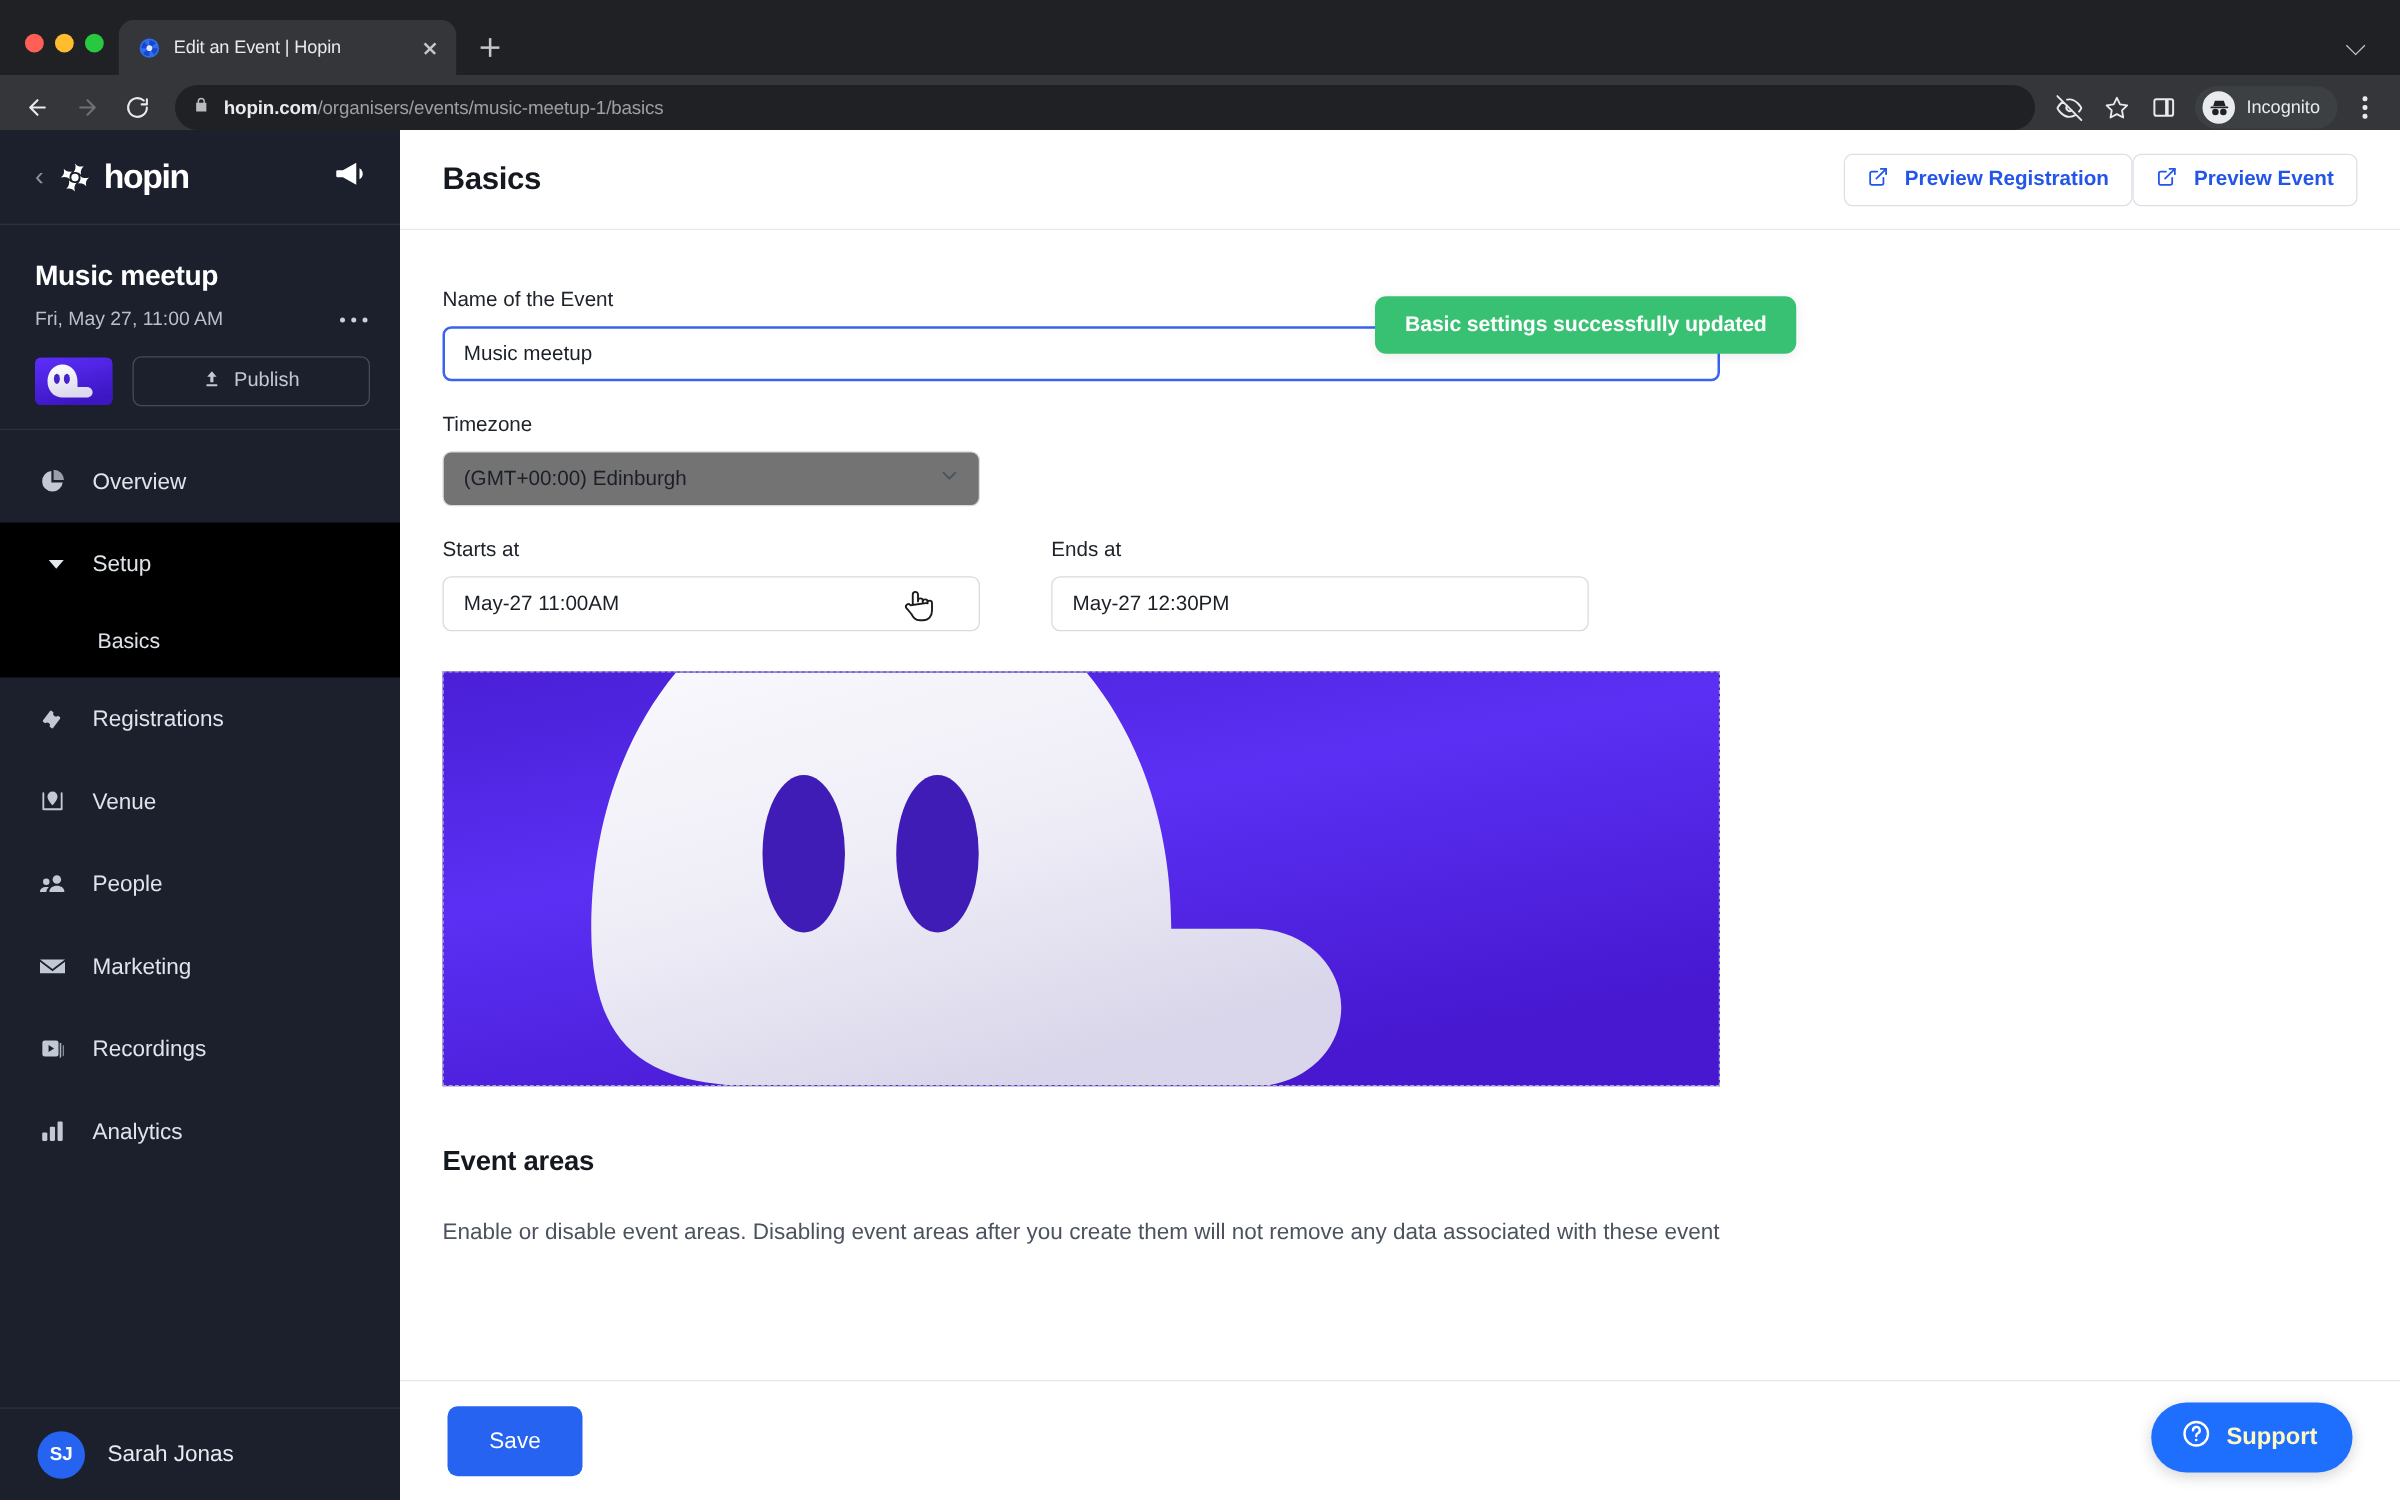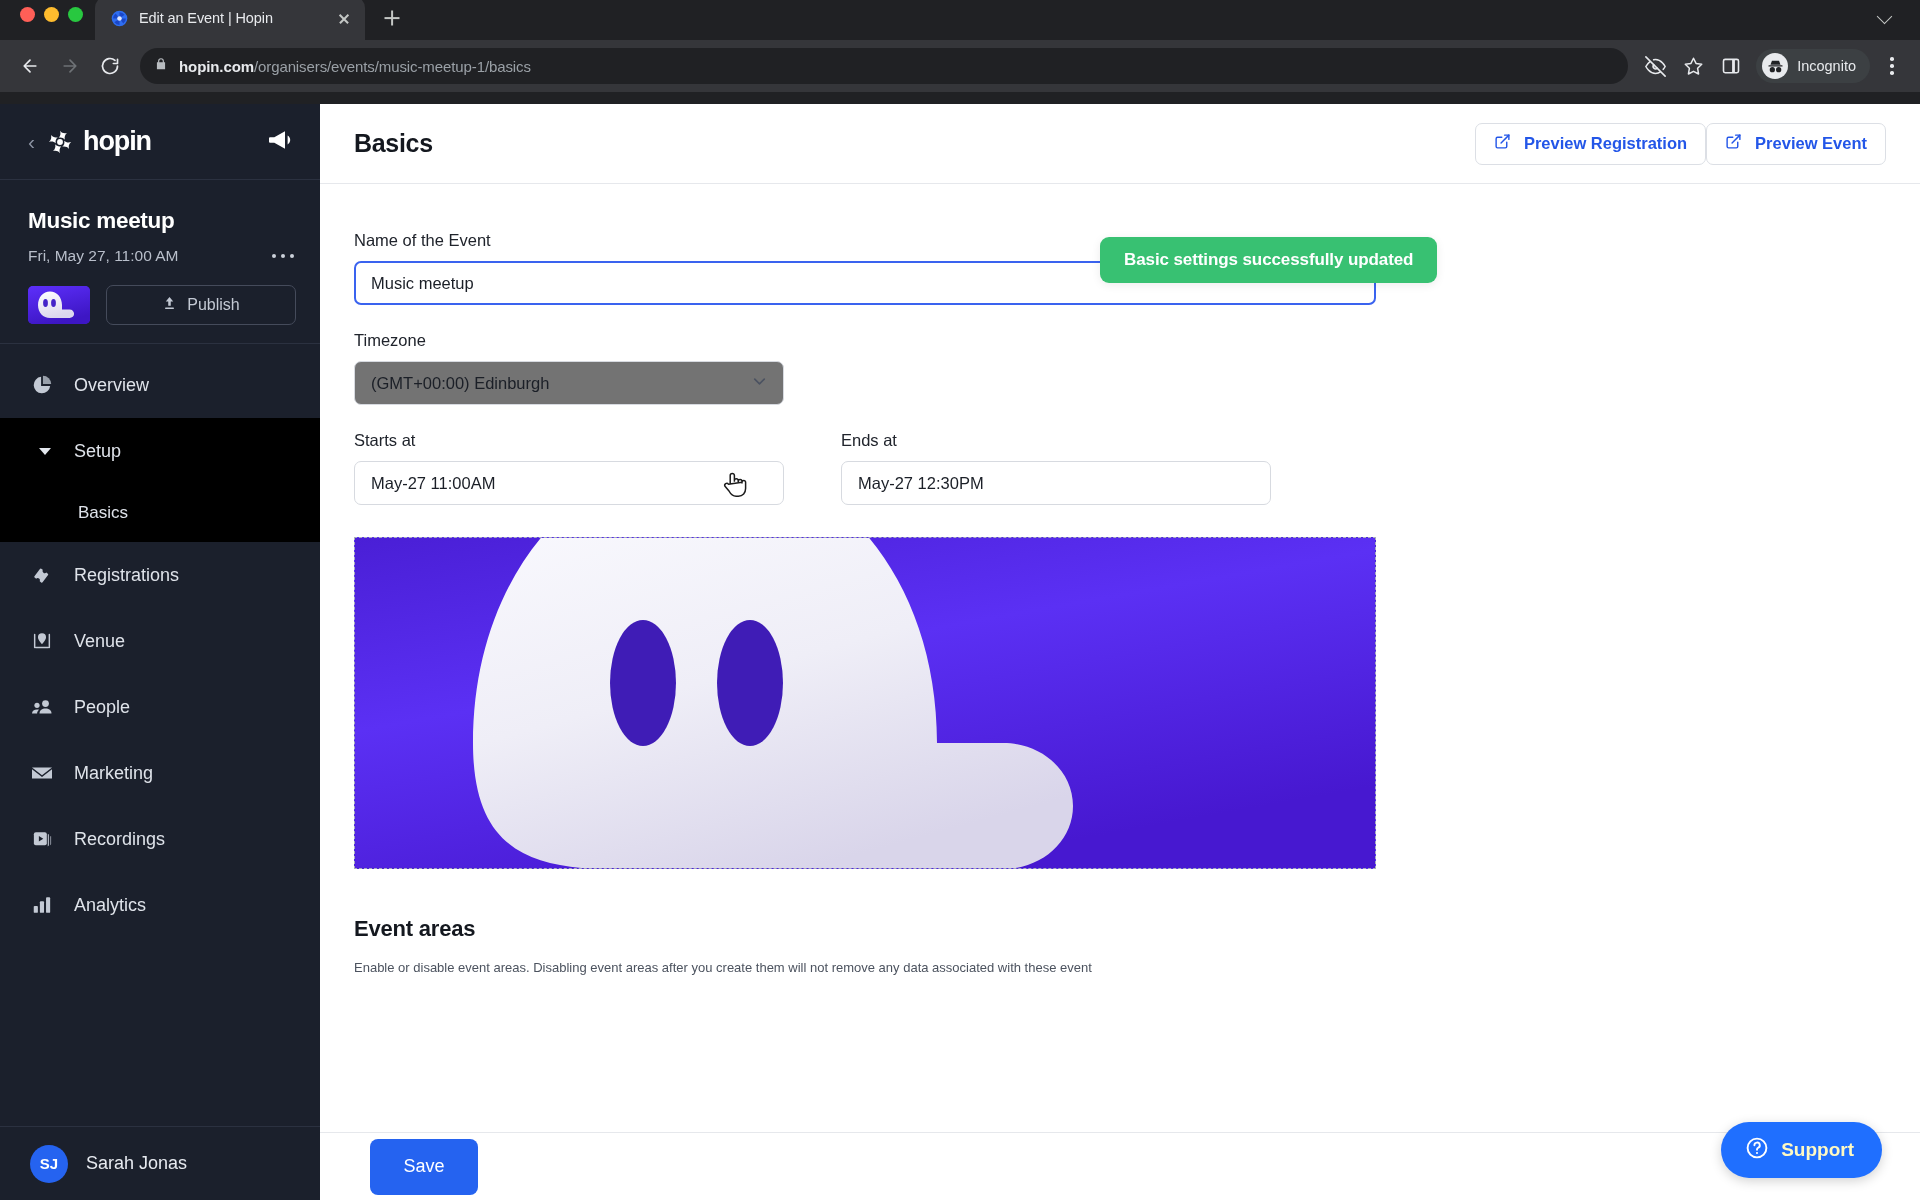--- a/index.html
+++ b/index.html
@@ -7,21 +7,21 @@
     width: 1920px; height: 1200px;
     font-family: "Liberation Sans", sans-serif;
     background: #202124;
     overflow: hidden;
   }
 
   
   #browser { width: 1920px; height: 1200px; position: relative; background: #202124; }
 
   #tabstrip {
-    height: 40px; background: #202124; position: relative;
+    height: 60px; background: #202124; position: relative;
     display: flex; align-items: flex-end; padding-left: 14px;
   }
   .traffic { display: flex; gap: 9px; align-items: center; height: 52px; padding: 0 12px 0 6px; }
   .tl { width: 15px; height: 15px; border-radius: 50%; }
   .tl.red { background: #ff5f57; }
   .tl.yel { background: #febc2e; }
   .tl.grn { background: #28c840; }
 
   #tab {
     height: 44px; width: 270px; background: #35363a;
@@ -195,26 +195,26 @@
   .row2 { display: flex; gap: 57px; }
   .col { width: 430px; }
   #banner-note { font-size: 15.5px; color: #4c535f; }
   #banner {
     width: 1022px; height: 332px; margin-top: 12px;
     border: 1px dashed #aab0bb; position: relative; overflow: hidden;
     background: linear-gradient(165deg,#4b1fd8 0%, #5a2ef2 55%, #4a21e0 100%);
     cursor: pointer;
   }
   #sect-title { font-size: 22px; font-weight: 600; color: #14181f; margin-top: 47px; letter-spacing:-0.2px;}
-  #sect-desc { font-size: 13px; color: #4c535f; margin-top: 18px; }
+  #sect-desc { font-size: 18px; color: #4c535f; margin-top: 33px; }
 
   #bottom-bar {
-    position: absolute; left: 0; right: 0; bottom: 0; height: 68px;
+    position: absolute; left: 0; right: 0; bottom: 0; height: 96px;
     background: #fff; border-top: 1px solid #e6e8ec; display: flex; align-items: center;
-    padding-left: 50px; z-index: 20;
+    padding-left: 38px; z-index: 20;
   }
   #save-btn {
     width: 108px; height: 56px; background: #2563f0; color: #fff; border-radius: 8px;
     display: flex; align-items: center; justify-content: center;
     font-size: 18px; font-weight: 500; cursor: pointer; border: none;
   }
   #support-btn {
     position: absolute; right: 38px; bottom: 22px; height: 56px;
     background: #1f6fff; color: #fef9c3; border-radius: 28px;
     display: flex; align-items: center; gap: 12px; padding: 0 28px 0 24px;

